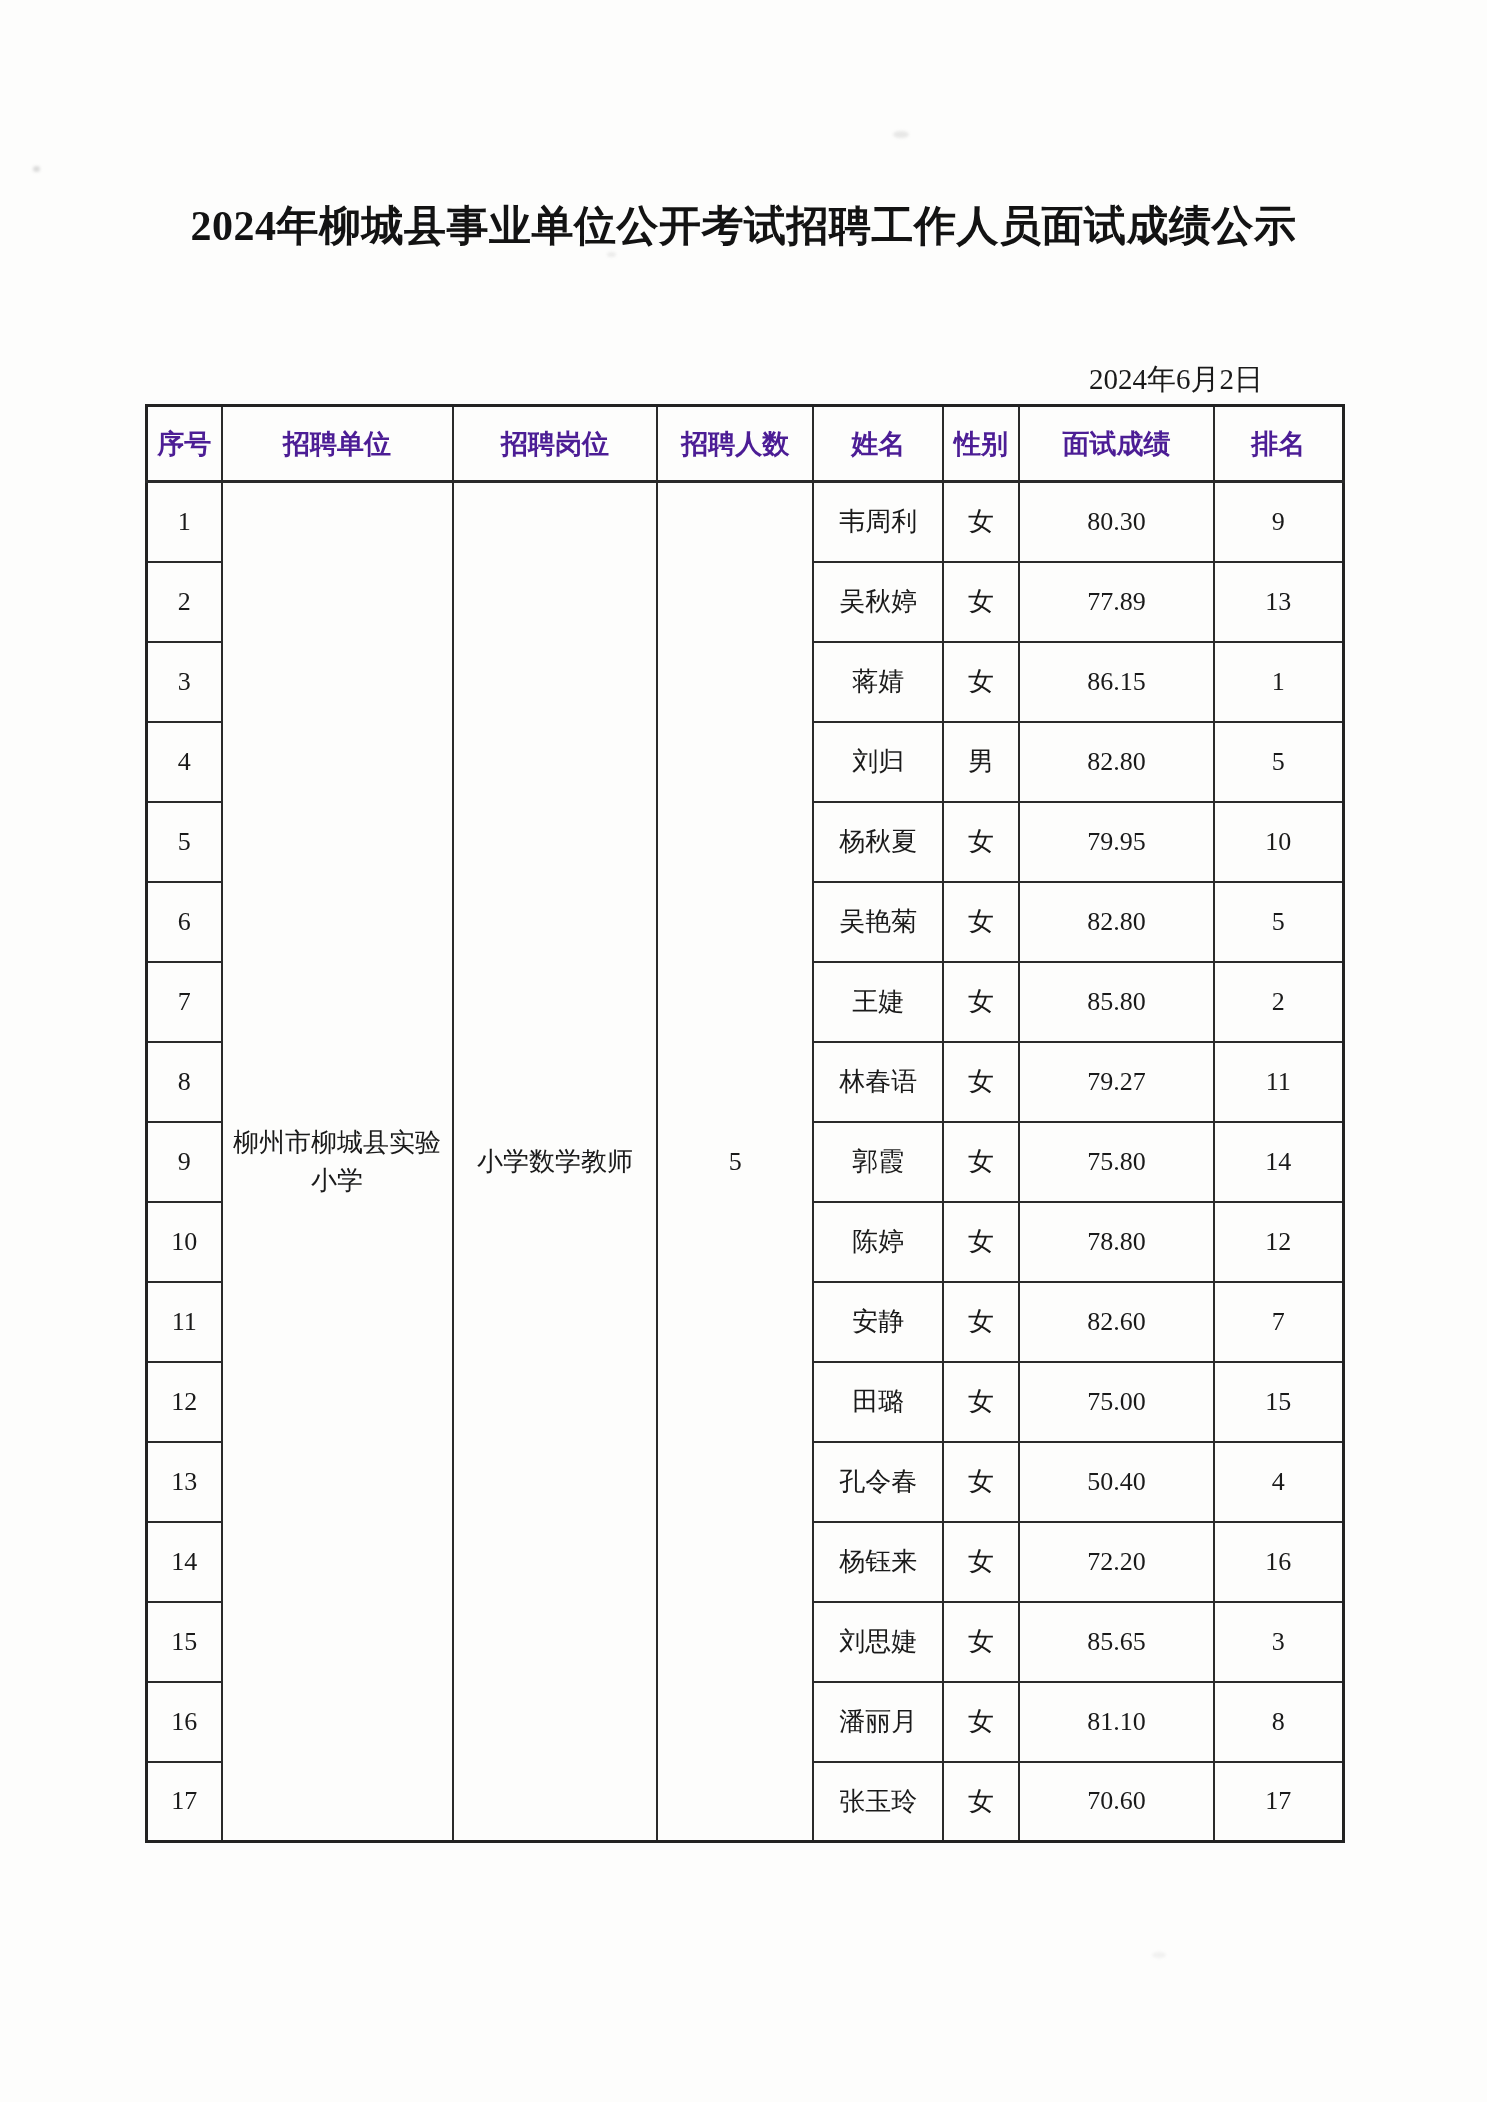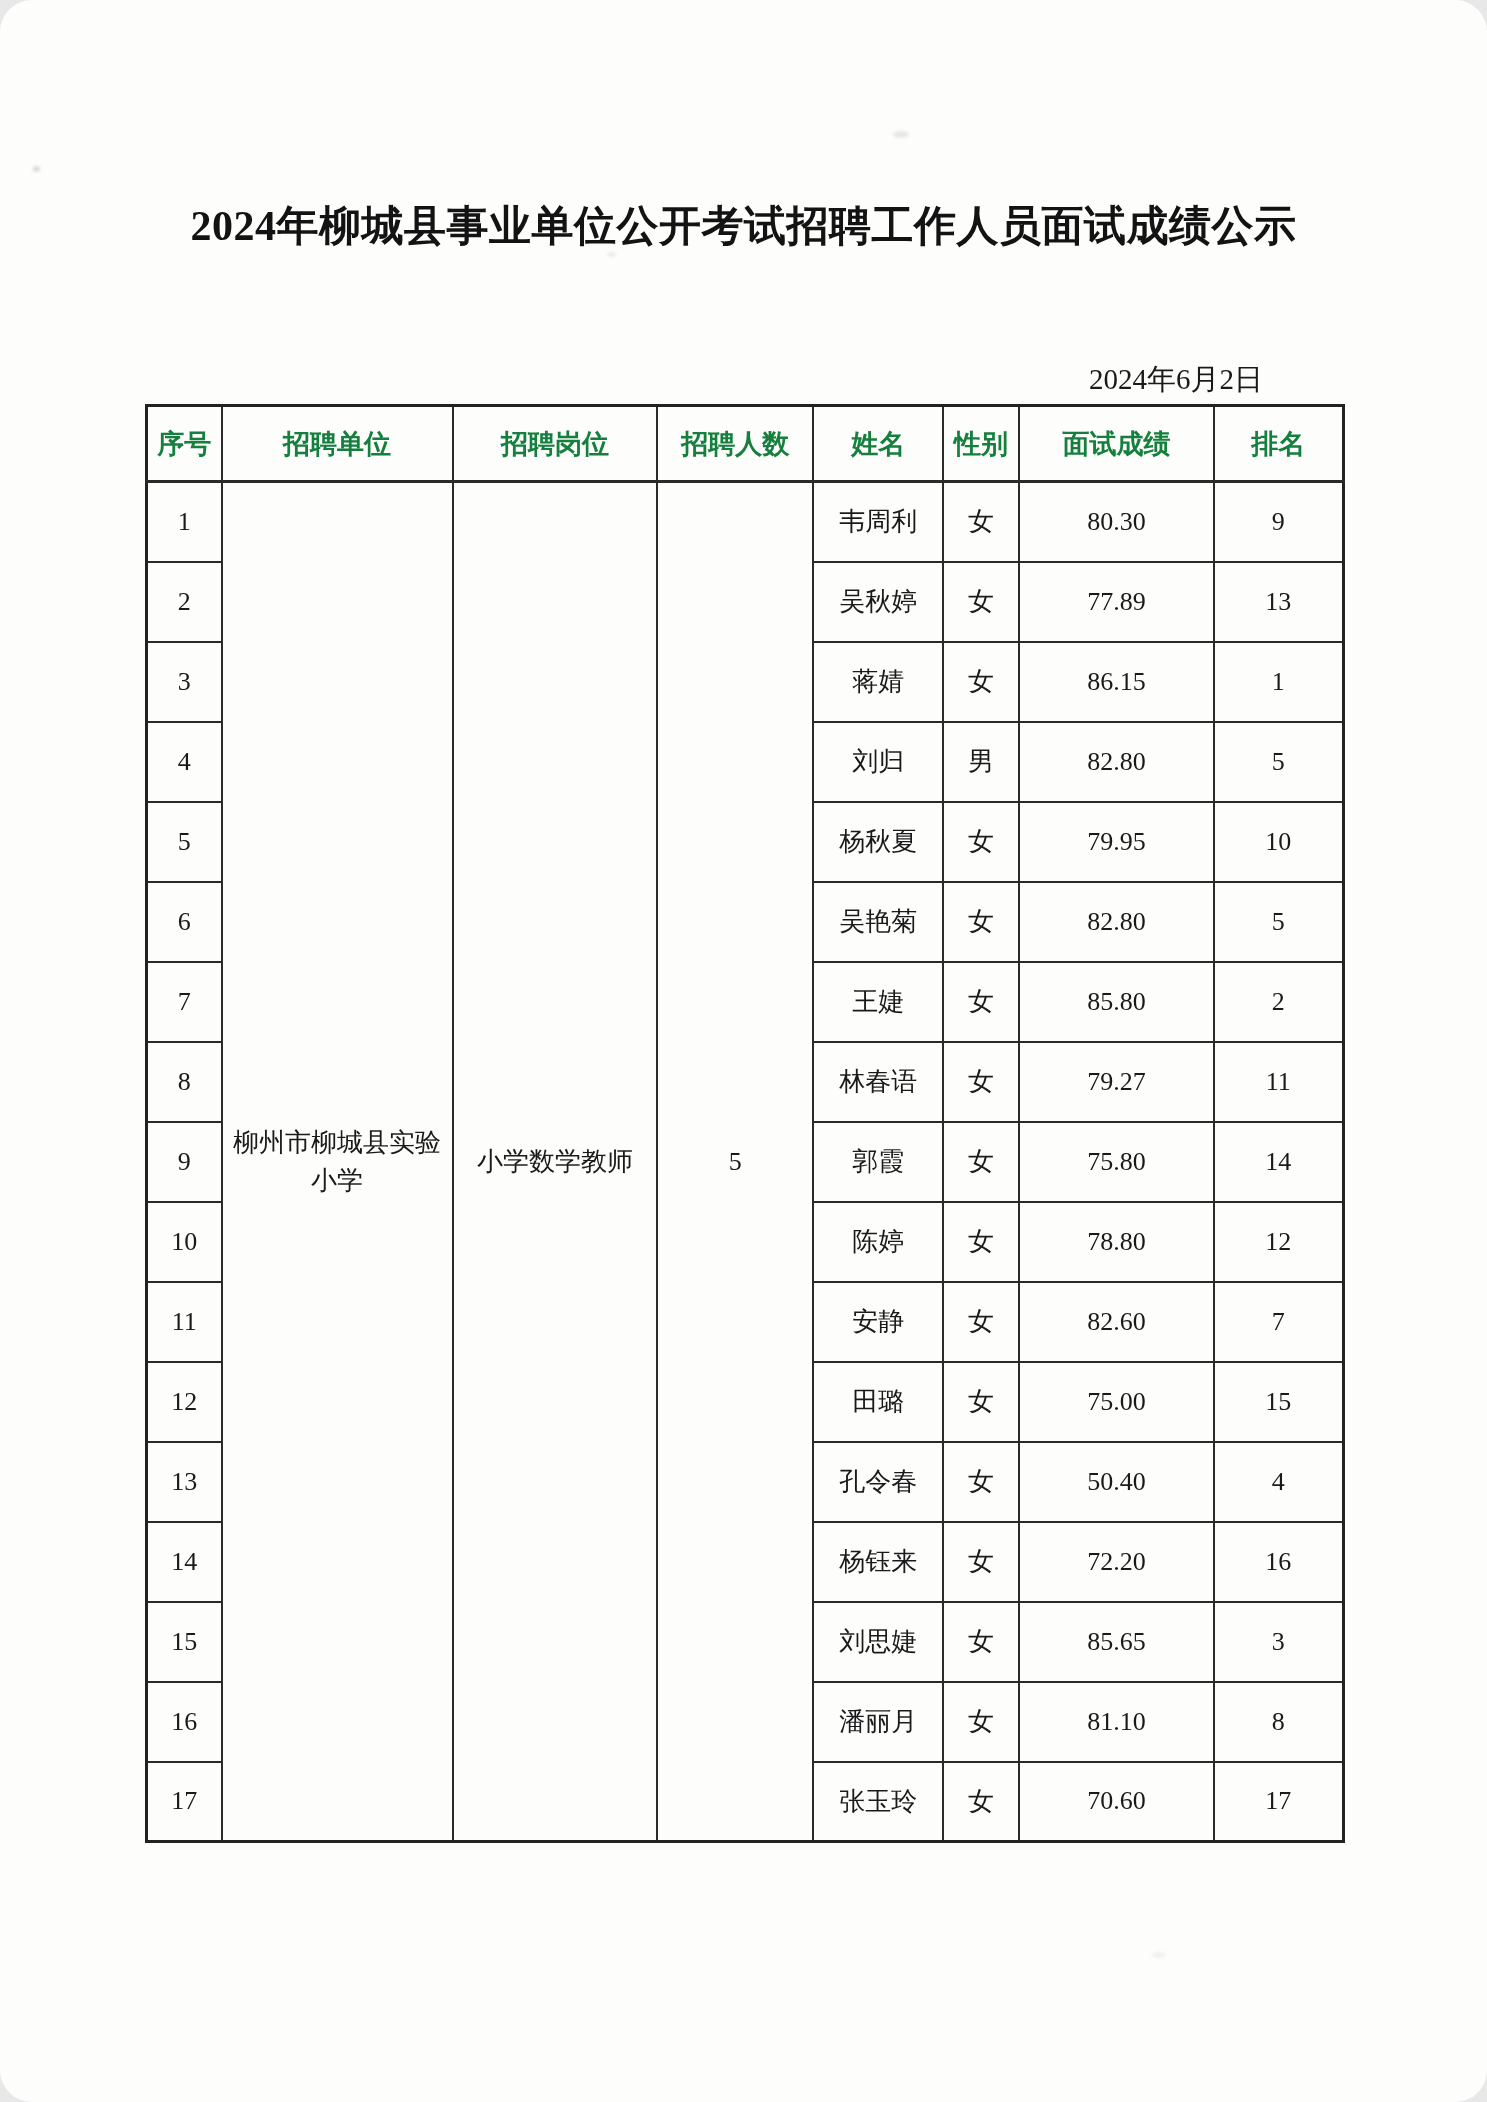--- a/index.html
+++ b/index.html
@@ -5,21 +5,20 @@
   * { margin:0; padding:0; box-sizing:border-box; }
   html,body { background:#e8e8e8; }
   .page {
     position:relative;
     width:1487px; height:2102px;
     margin:0 auto;
     background:#fdfdfc;
     color:#1e1e1e;
     font-family:"Liberation Serif","DejaVu Serif",serif;
     overflow:hidden;
-    border-radius:32px;
   }
   
   .noise { position:absolute; background:#9a9a9a; border-radius:50%; filter:blur(1.5px); }
   .n1 { left:33px;  top:166px; width:7px;  height:6px;  opacity:.35; }
   .n2 { left:893px; top:131px; width:16px; height:7px;  opacity:.22; }
   .n3 { left:607px; top:252px; width:9px;  height:5px;  opacity:.18; }
   .n4 { left:1152px;top:1952px;width:14px; height:6px;  opacity:.12; }
 
   .title {
     position:absolute; top:198px; left:0; width:100%;
@@ -54,21 +53,21 @@
     vertical-align:middle;
     padding:0 6px;
     background:transparent;
   }
   table.results { border:3px solid #222; }
   table.results thead th {
     height:76px;
     font-size:27px;
     font-weight:bold;
     border-bottom-width:3px;
-    color:#15803d;
+    color:#4c1d95;
   }
   table.results tbody td { height:80px; }
   td.merge-unit { padding:0 16px; line-height:1.45; }
   .c-seq   { width:74px;  }
   .c-unit  { width:228px; }
   .c-post  { width:202px; }
   .c-count { width:154px;font-family:Liberation Serif, serif; }
   .c-name  { width:128px; }
   .c-sex   { width:75px;  }
   .c-score { width:192px; }

